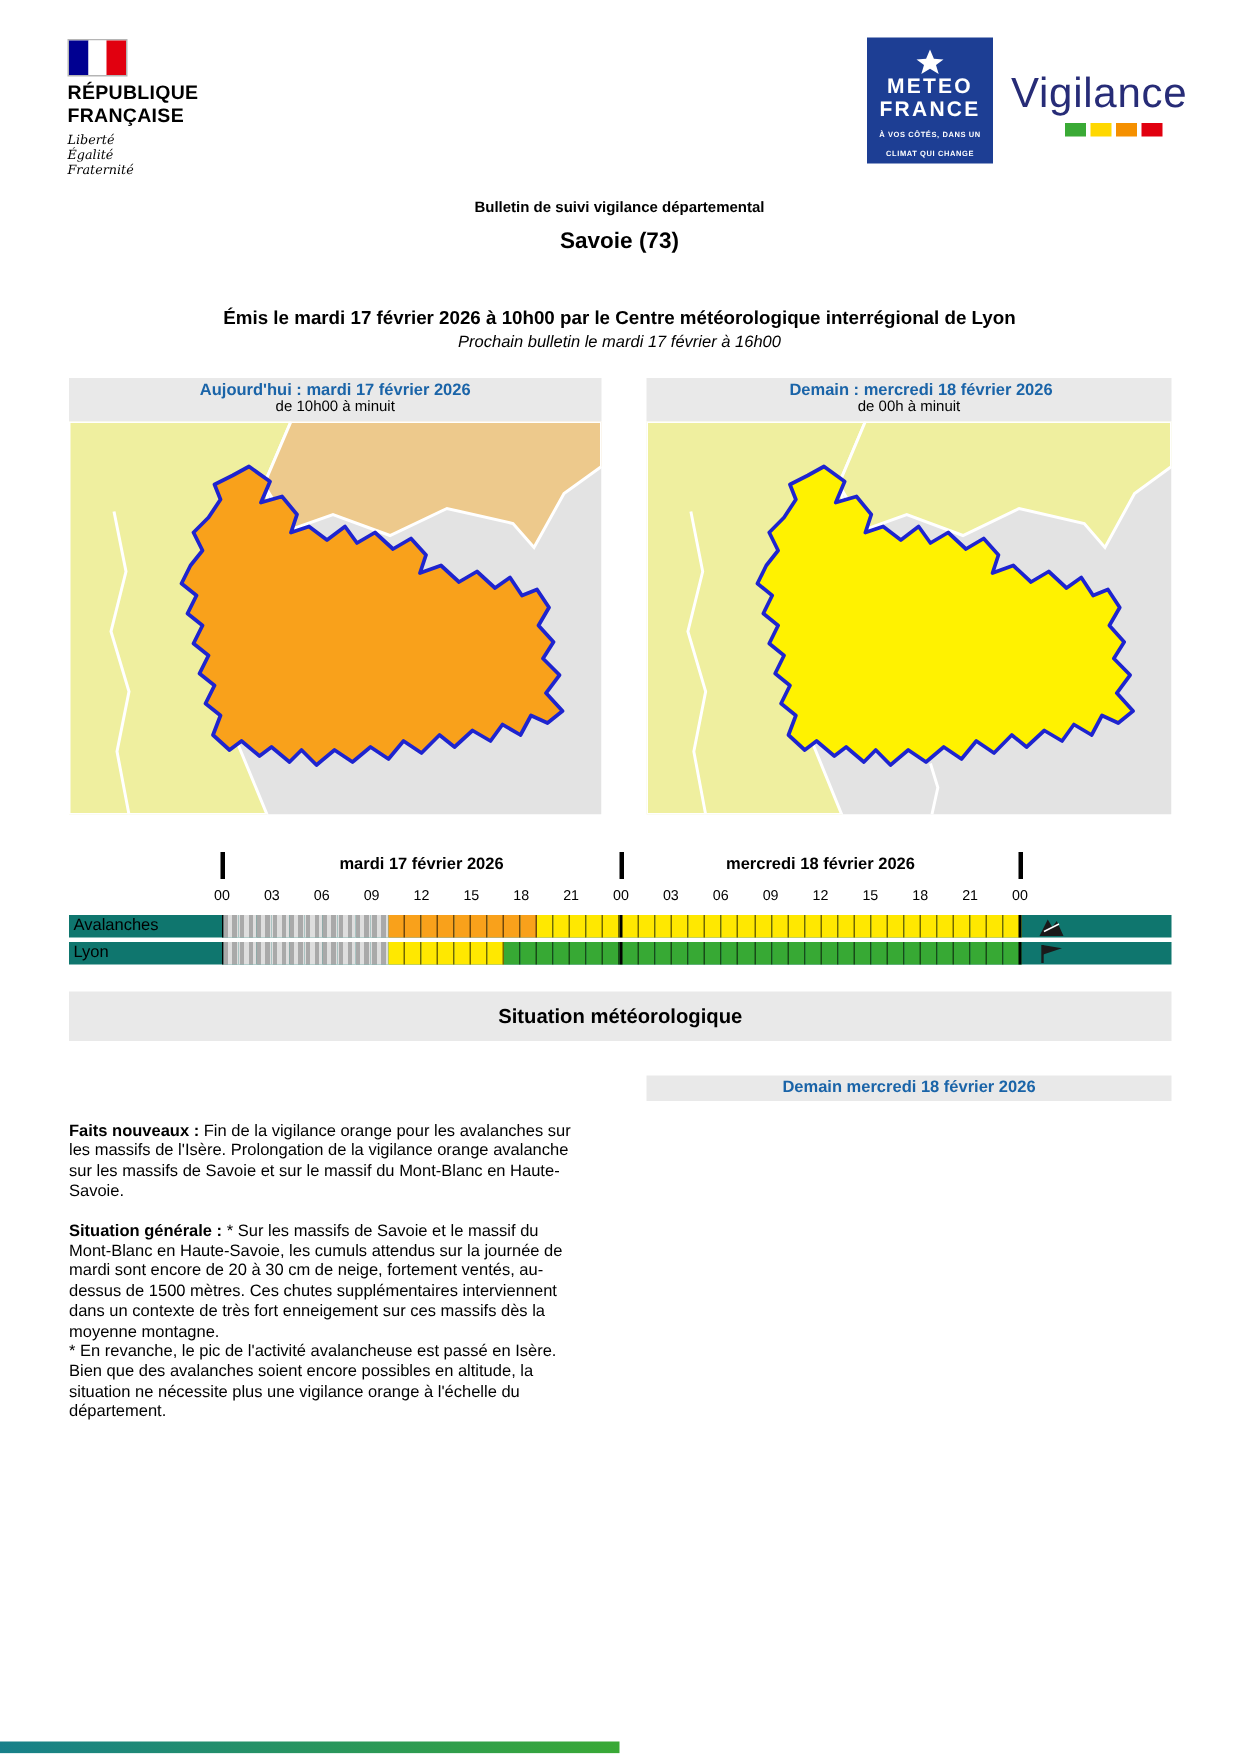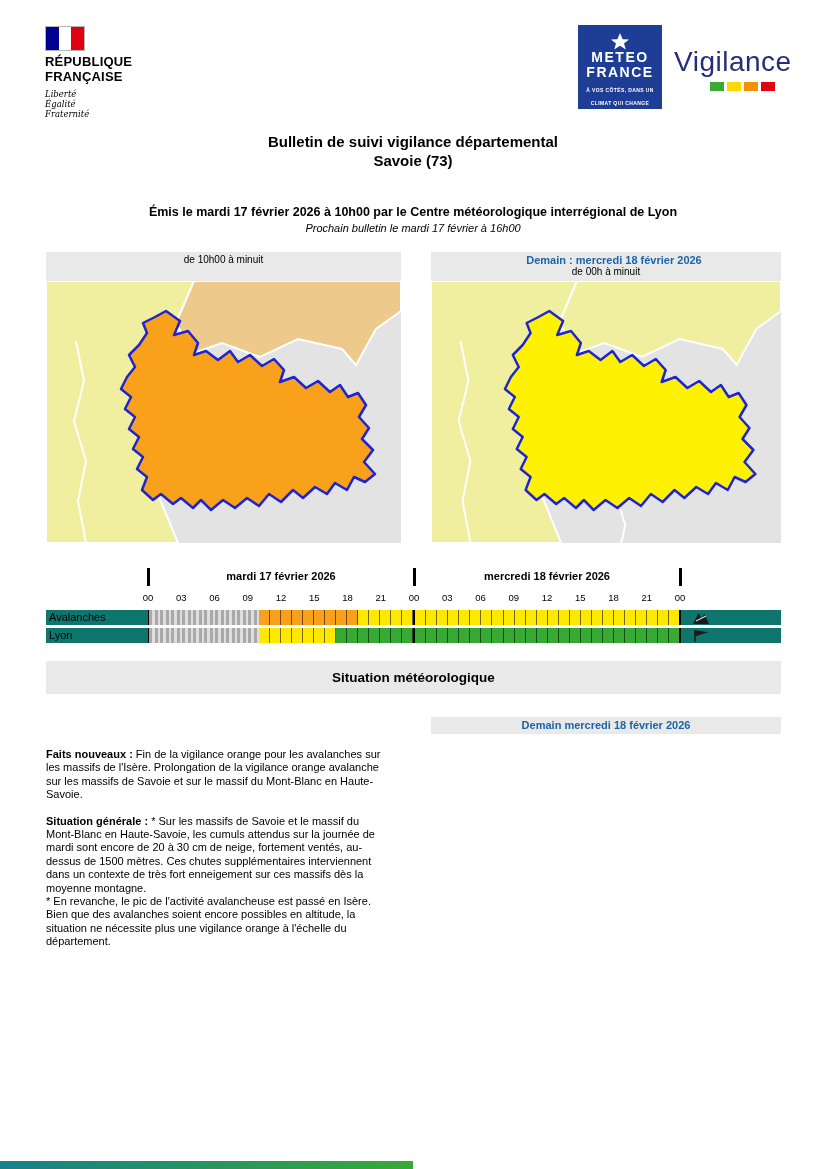--- a/index.html
+++ b/index.html
@@ -20,21 +20,21 @@
   .mf-name{font-weight:bold;font-size:14px;line-height:15px;letter-spacing:1.5px;}
   .mf-tag{font-size:5px;line-height:6px;margin-top:7px;letter-spacing:.4px;font-weight:bold;}
 
   .vigilance{position:absolute;left:674px;top:46px;}
   .vig-word{font-size:28px;letter-spacing:.5px;}
   .vig-scale{display:flex;gap:3px;margin-top:4px;margin-left:36px;}
   .vsq{width:14px;height:9px;}
 
   
   .centered{position:absolute;left:0;width:100%;text-align:center;}
-  .t1{top:133px;font-size:15px;font-weight:bold;}
+  .t1{top:133px;font-size:10px;font-weight:bold;}
   .t2{top:152px;font-size:15px;font-weight:bold;}
   .issued{top:189px;font-size:12.5px;font-weight:bold;margin-top:16px;}
   .next{top:222px;font-size:11px;font-style:italic;}
 
   
   .panel{position:absolute;top:252px;}
   .panel.today{left:46px;width:355px;}
   .panel.tomorrow{left:431px;width:350px;}
   .panel-head{background:#e9e9e9;height:29px;text-align:center;padding-top:2px;box-sizing:border-box;}
   .panel-title{font-size:11px;font-weight:bold;}
@@ -115,20 +115,21 @@
       </div>
   </div>
 
   <div class="centered t1">Bulletin de suivi vigilance départemental</div>
   <div class="centered t2">Savoie (73)</div>
   <div class="centered issued">Émis le mardi 17 février 2026 à 10h00 par le Centre météorologique interrégional de Lyon</div>
   <div class="centered next">Prochain bulletin le mardi 17 février à 16h00</div>
 
   <div class="panel today">
     <div class="panel-head">
+      <div class="panel-title blue-head" style="color: rgb(26, 100, 168);">Aujourd'hui : mardi 17 février 2026</div>
       <div class="panel-sub">de 10h00 à minuit</div>
     </div>
     <div class="map-box">
       <svg viewBox="0 0 355 262" width="355" height="262" preserveAspectRatio="none">
         <rect x="0" y="0" width="355" height="262" fill="#e3e3e3"></rect>
         <polygon points="0,0 148,0 130,42 142,86 116,128 130,168 108,204 132,262 0,262" stroke="#ffffff" stroke-width="2" fill="#efef9f"></polygon>
         <polygon points="148,0 355,0 355,30 330,48 310,84 296,68 252,58 214,76 176,62 148,72 130,42" stroke="#ffffff" stroke-width="2" fill="#edc98c"></polygon>
         <polyline points="30,60 38,100 28,140 40,180 32,220 40,262" fill="none" stroke="#ffffff" stroke-width="2"></polyline>
         <polygon points="120,30 134,40 128,54 142,50 152,62 148,74 160,70 172,79 184,70 192,81 204,74 216,85 228,78 238,89 234,101 248,96 260,107 272,100 284,111 294,104 302,116 312,112 320,124 313,136 323,147 316,158 327,169 318,181 329,193 319,201 308,196 301,209 289,202 281,213 269,206 257,217 247,209 235,221 223,213 213,225 201,217 189,227 177,219 165,229 155,219 147,227 135,217 127,223 115,213 107,219 96,209 101,196 91,188 97,176 87,168 93,156 83,148 89,136 79,128 85,116 75,108 81,96 89,86 83,74 93,64 101,52 97,42 109,36" stroke-width="2.5" stroke-linejoin="round" fill="#f9a11b" stroke="#1e24cf"></polygon>
       </svg>

